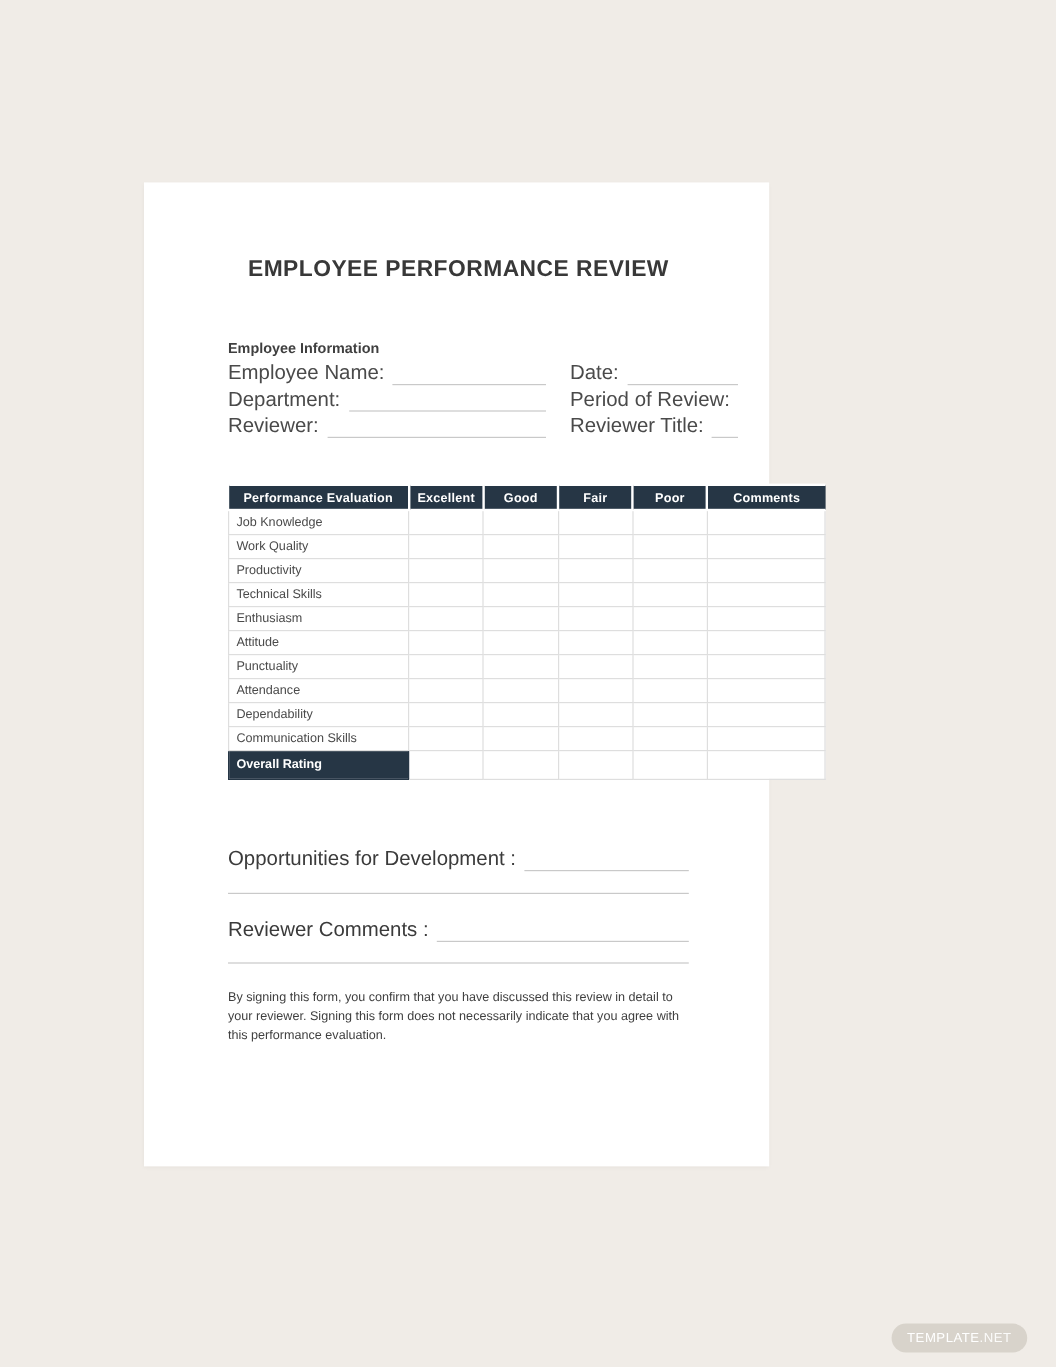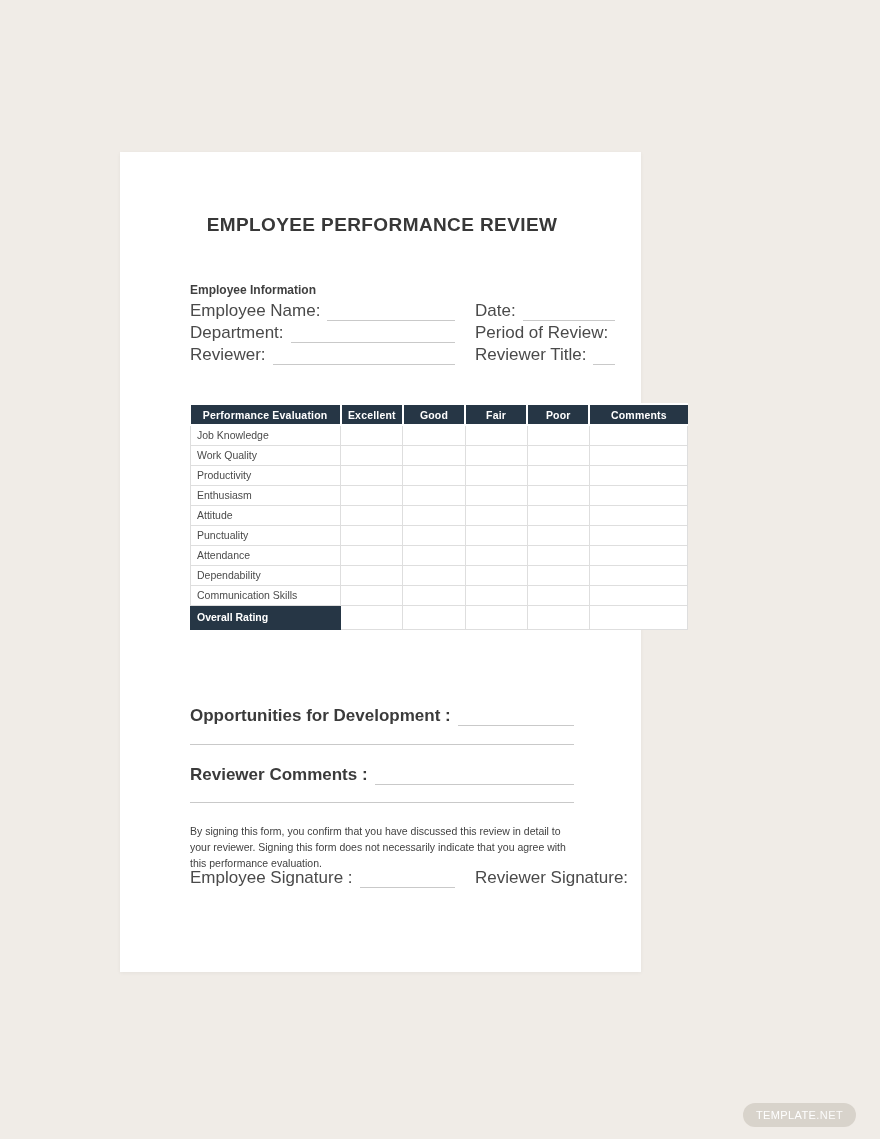--- a/index.html
+++ b/index.html
@@ -69,21 +69,21 @@
   table.eval td.crit{padding-left:6px;text-align:left;}
   table.eval tr.overall td{height:24px;}
   table.eval td.overall-label{
     background:var(--navy);color:#fff;font-weight:bold;
     padding-left:6px;border-color:var(--navy);
   }
   .fill-row{
     position:absolute;left:0;right:0;
     display:flex;align-items:flex-end;height:16px;
   }
-  .fill-row .flabel{font-weight:bold;color:#3b3b3b;}
+  .fill-row .flabel{font-weight:normal;color:#3b3b3b;}
   .dev-row{top:558px;}
   .dev-line2{position:absolute;top:592px;left:0;right:0;border-bottom:1px solid var(--line);}
   .com-row{top:617px;}
   .com-line2{position:absolute;top:650px;left:0;right:0;border-bottom:1px solid var(--line);}
   .disclaimer{
     position:absolute;top:672px;left:0;right:0;
     font-size:10.5px;line-height:1.5;color:#3f3f3f;
   }
   .signatures{
     position:absolute;top:722px;left:0;right:0;
@@ -176,20 +176,28 @@
           </tr>
           <tr>
             <td class="crit">Productivity</td>
             <td class="rate"></td>
             <td class="rate"></td>
             <td class="rate"></td>
             <td class="rate"></td>
             <td class="rate"></td>
           </tr>
           <tr>
+            <td class="crit">Technical Skills</td>
+            <td class="rate"></td>
+            <td class="rate"></td>
+            <td class="rate"></td>
+            <td class="rate"></td>
+            <td class="rate"></td>
+          </tr>
+          <tr>
             <td class="crit">Enthusiasm</td>
             <td class="rate"></td>
             <td class="rate"></td>
             <td class="rate"></td>
             <td class="rate"></td>
             <td class="rate"></td>
           </tr>
           <tr>
             <td class="crit">Attitude</td>
             <td class="rate"></td>
@@ -250,29 +258,19 @@
     <div class="dev-line2"></div>
 
     <div class="fill-row com-row">
       <span class="flabel">Reviewer Comments :</span>
       <span class="fline"></span>
     </div>
     <div class="com-line2"></div>
 
     <p class="disclaimer">By signing this form, you confirm that you have discussed this review in detail to your reviewer. Signing this form does not necessarily indicate that you agree with this performance evaluation.</p>
 
-    <div class="signatures">
-      <div class="field">
-        <span class="flabel">Employee Signature :</span>
-        <span class="fline"></span>
-      </div>
-      <div class="field">
-        <span class="flabel">Reviewer Signature:</span>
-        <span class="fline"></span>
-      </div>
-    </div>
 
   </div>
 </div>
 
 <div class="watermark">
   <span class="b">TEMPLATE</span><span class="l">.NET</span>
 </div>
 
 </body></html>

